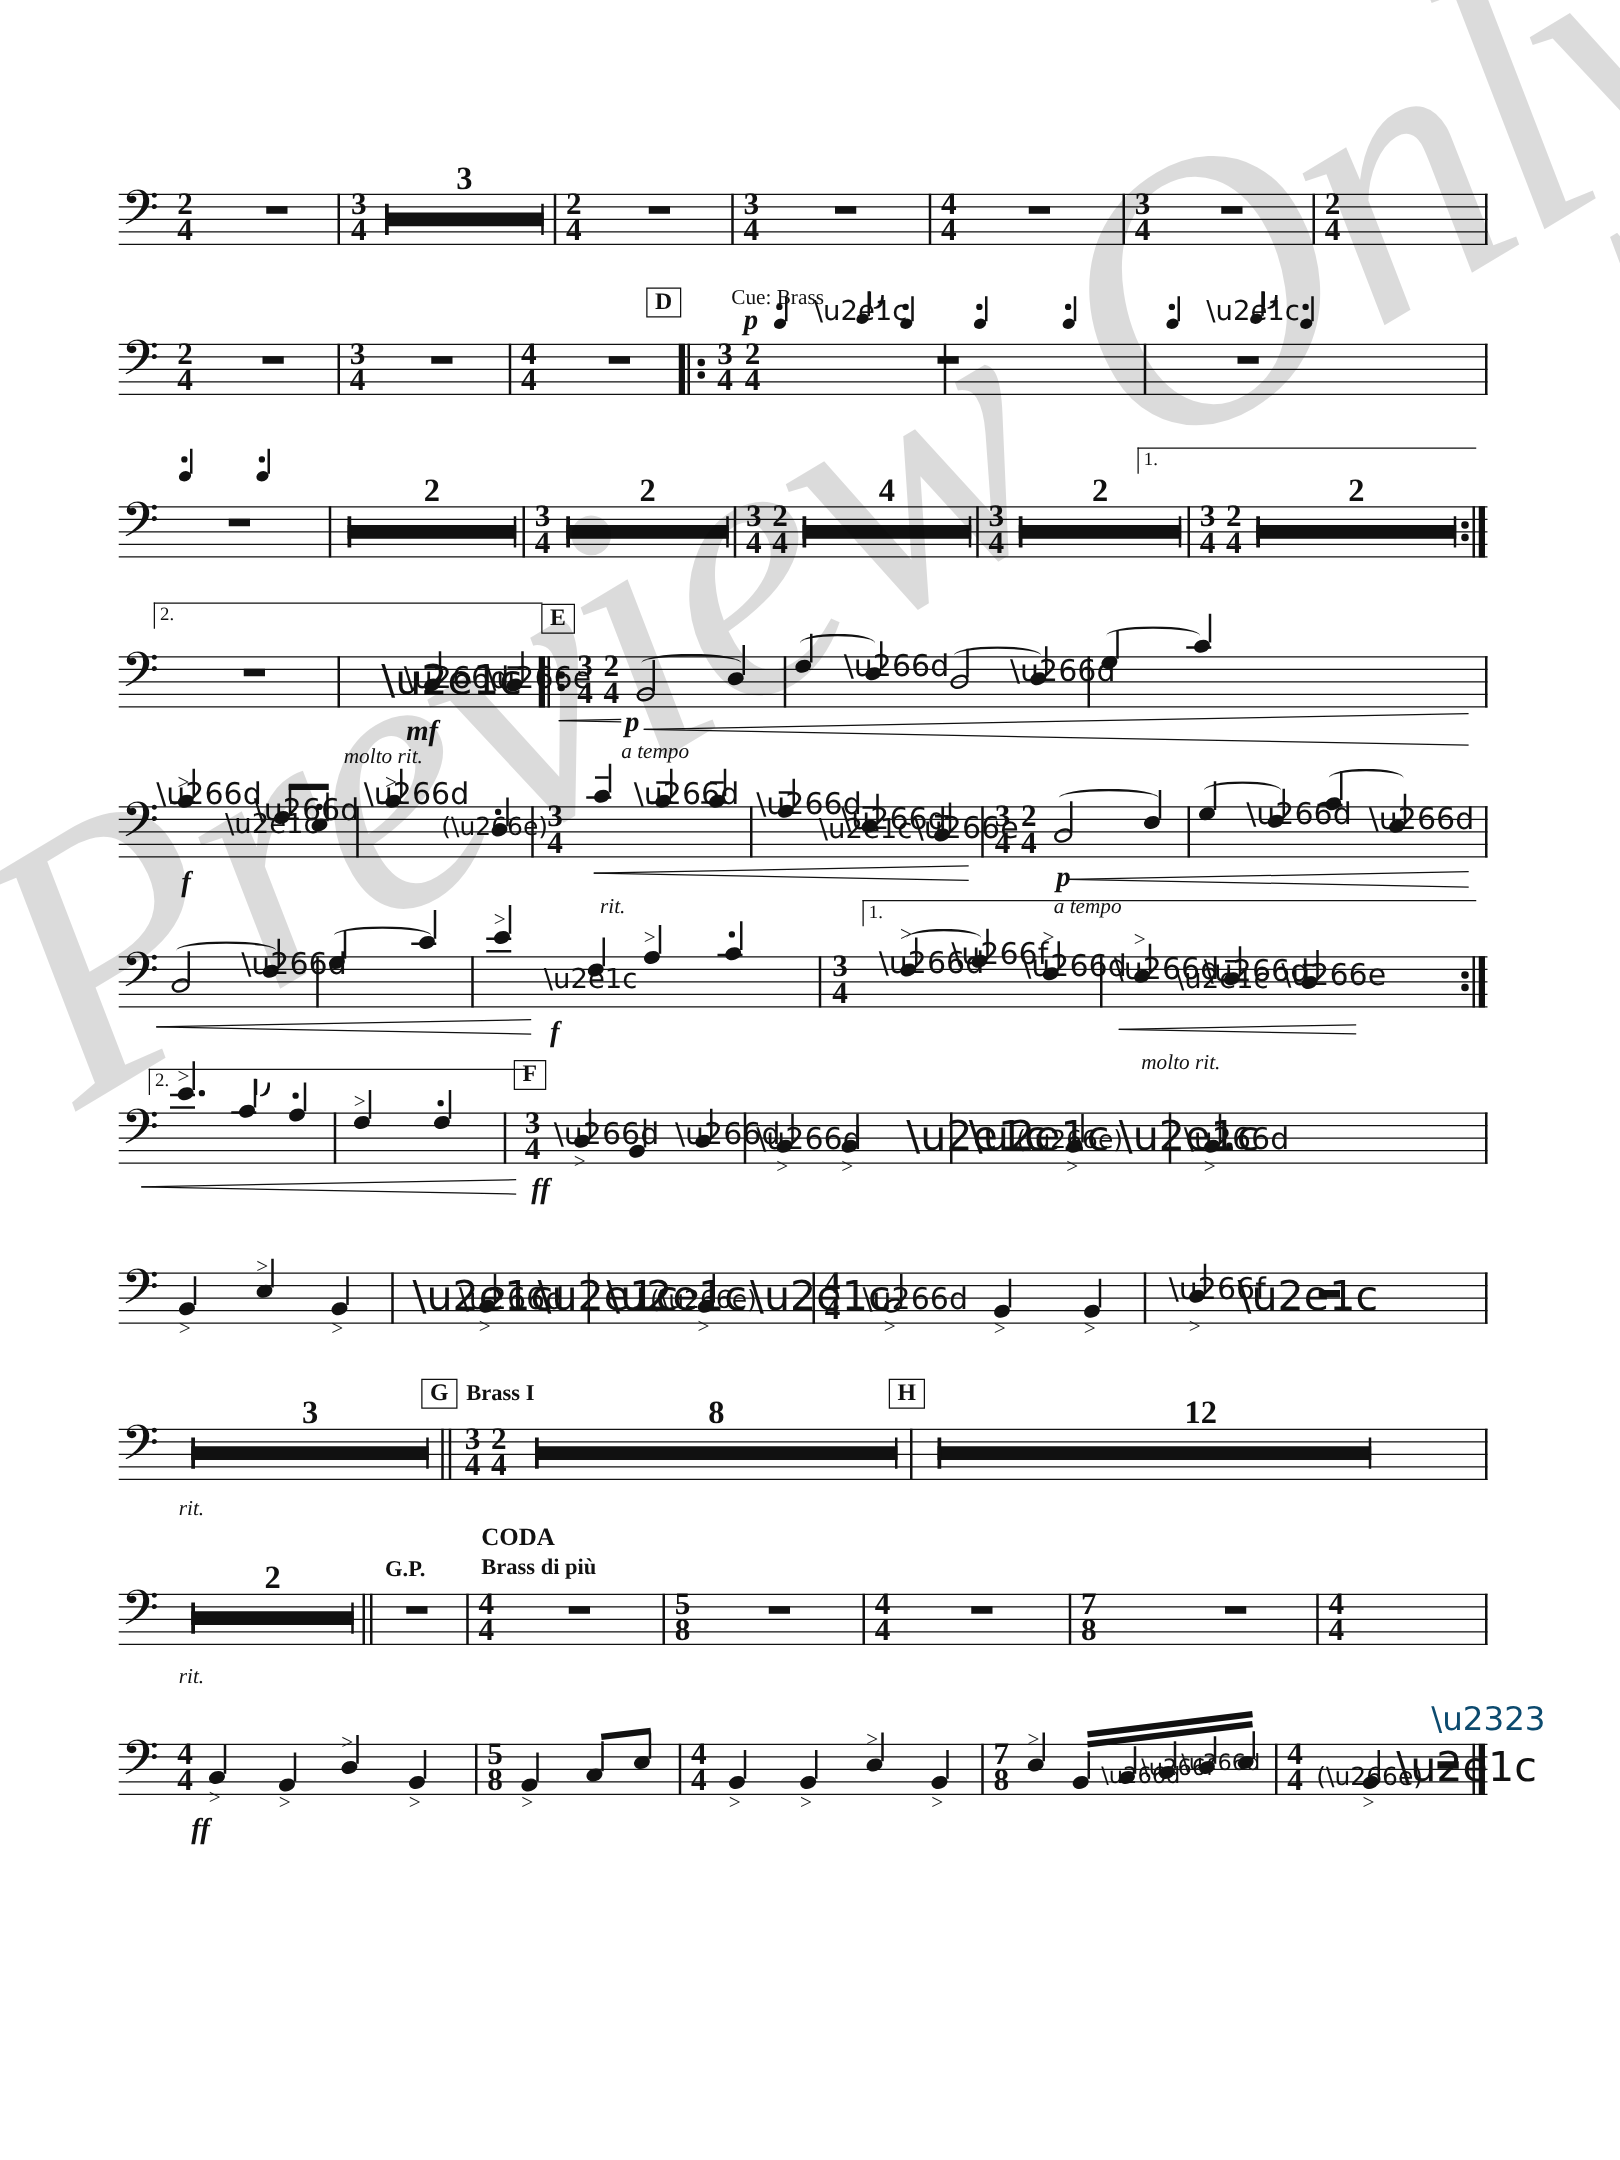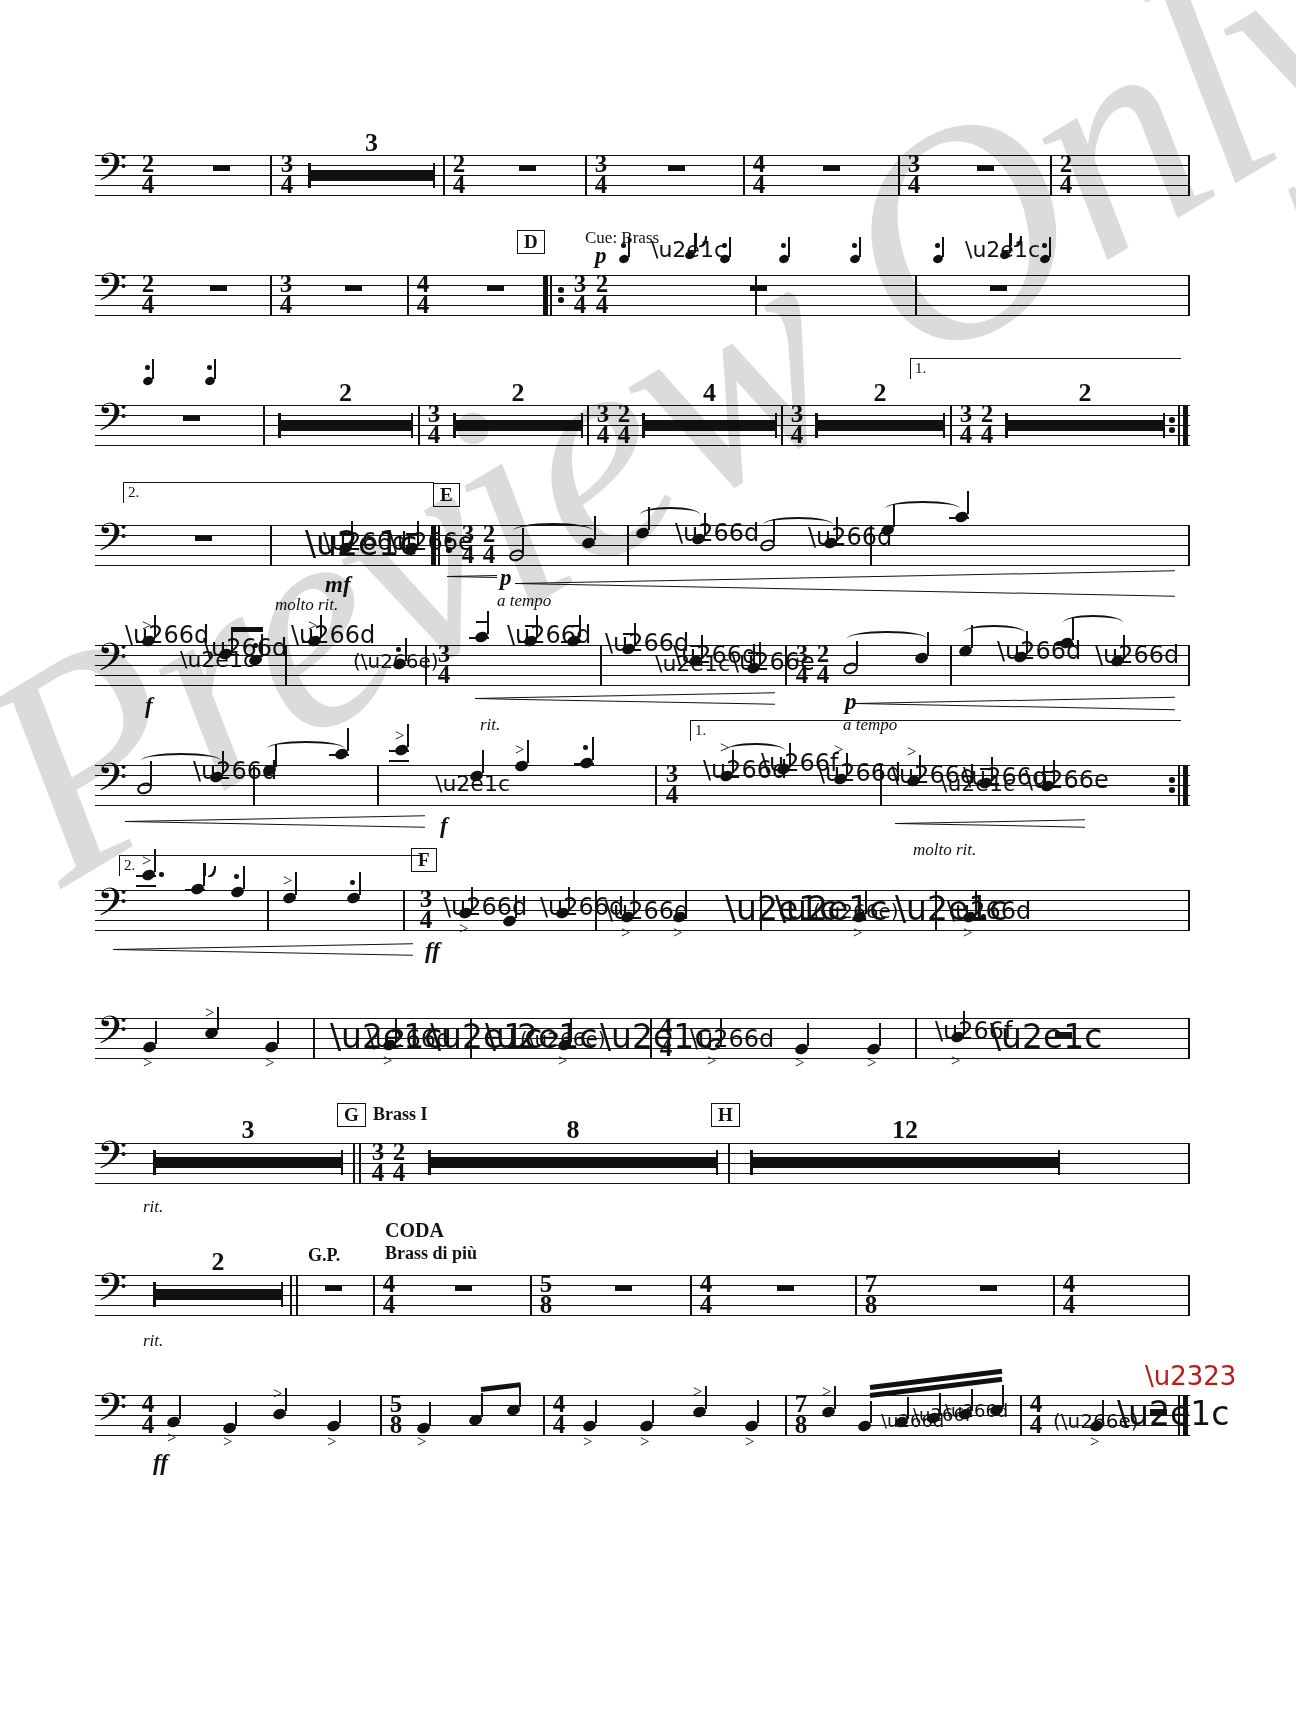--- a/index.html
+++ b/index.html
@@ -144,21 +144,21 @@
     font-family:"Liberation Serif", serif; font-weight:bold; font-size:19px; color:#111;
     line-height:19px;
   }
 
   
   .volta { position:absolute; height:20px; border-left:1.8px solid #111; border-top:1.8px solid #111; }
   .volta span {
     position:absolute; left:4px; top:1px; font-size:15px; font-family:"Liberation Serif", serif; color:#111;
   }
 
-  .fermata { position:absolute; font-size:26px; line-height:26px; color:#b91c1c; font-family:"DejaVu Sans", sans-serif;text-align:right; }
+  .fermata { position:absolute; font-size:26px; line-height:26px; color:#0c4a6e; font-family:"DejaVu Sans", sans-serif;text-align:right; }
 </style>
 </head>
 <body>
 
 <div class="page">
 
 
   <div class="system" style="top:155px;">
     <div class="staff">
       <div class="ln"></div>
@@ -986,21 +986,21 @@
         <b>2</b>
         <i>4</i>
       </div>
     <div class="mmr" style="left:333px; top:32px; width:290px;">
       <div class="cap-l"></div>
         <div class="cap-r"></div>
       <div class="mmr-num">8</div>
     </div>
     <div class="barline" style="left:633px; top:18px;"></div>
     <div class="rehearsal" style="left:616px; top:-22px;">H</div>
-    <div class="mmr" style="left:655px; top:32px; width:310px;">
+    <div class="mmr" style="left:655px; top:32px; width:310px;padding-left:37px;">
       <div class="cap-l"></div>
         <div class="cap-r"></div>
       <div class="mmr-num">12</div>
     </div>
     <div class="barline" style="left:1093px; top:18px;"></div>
   </div>
 
   <div class="system" style="top:1255px;">
     <div class="staff" style="top:20px;">
       <div class="ln"></div>

